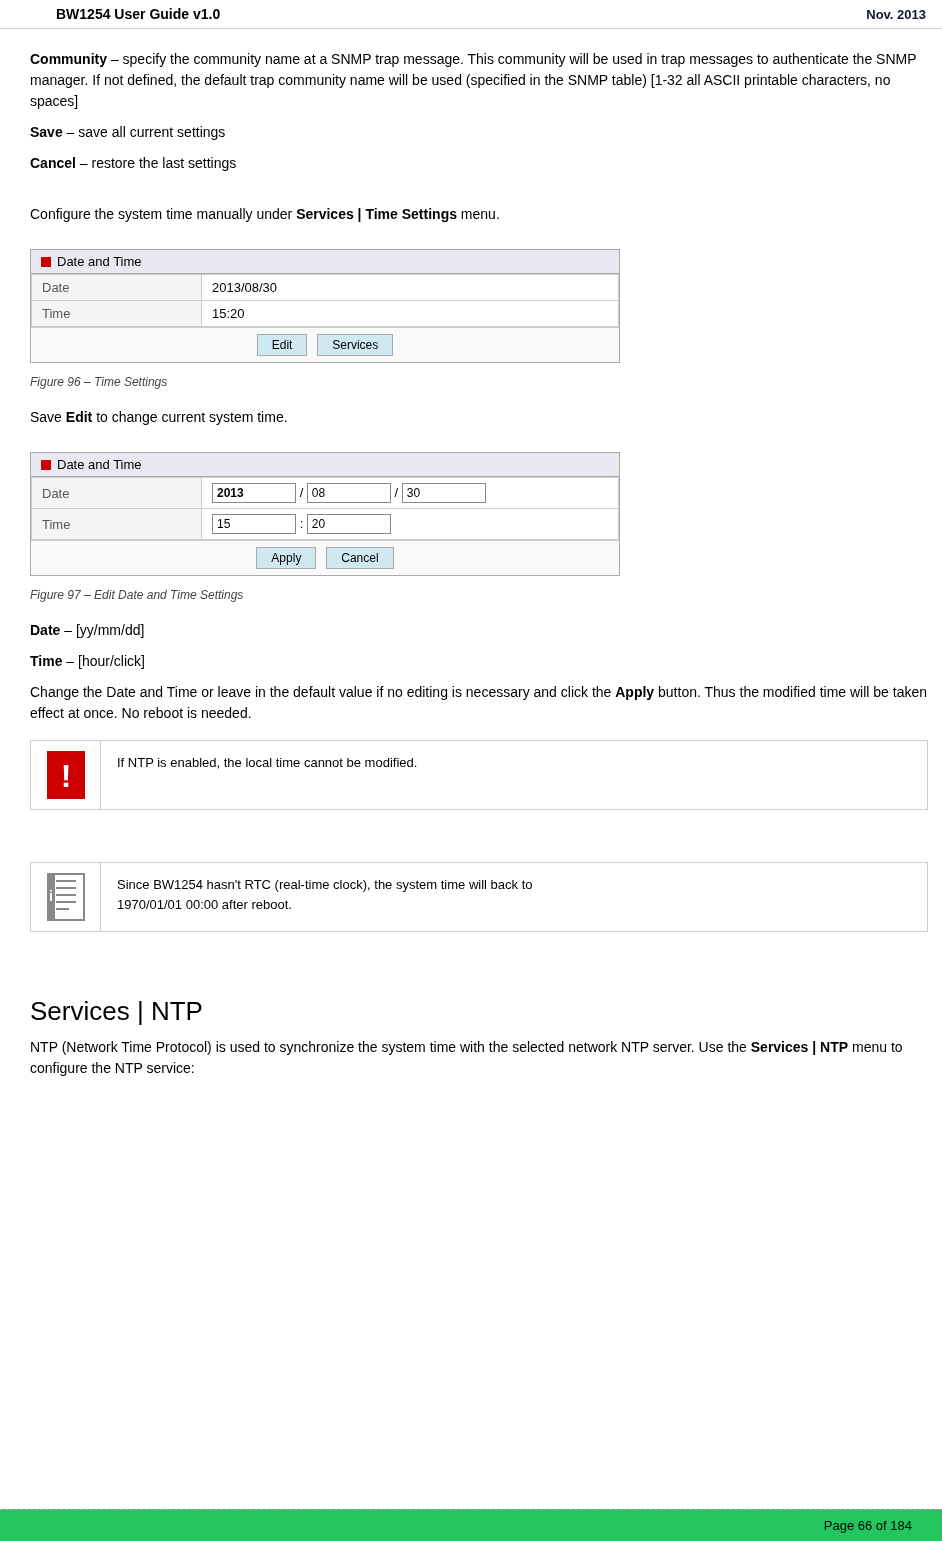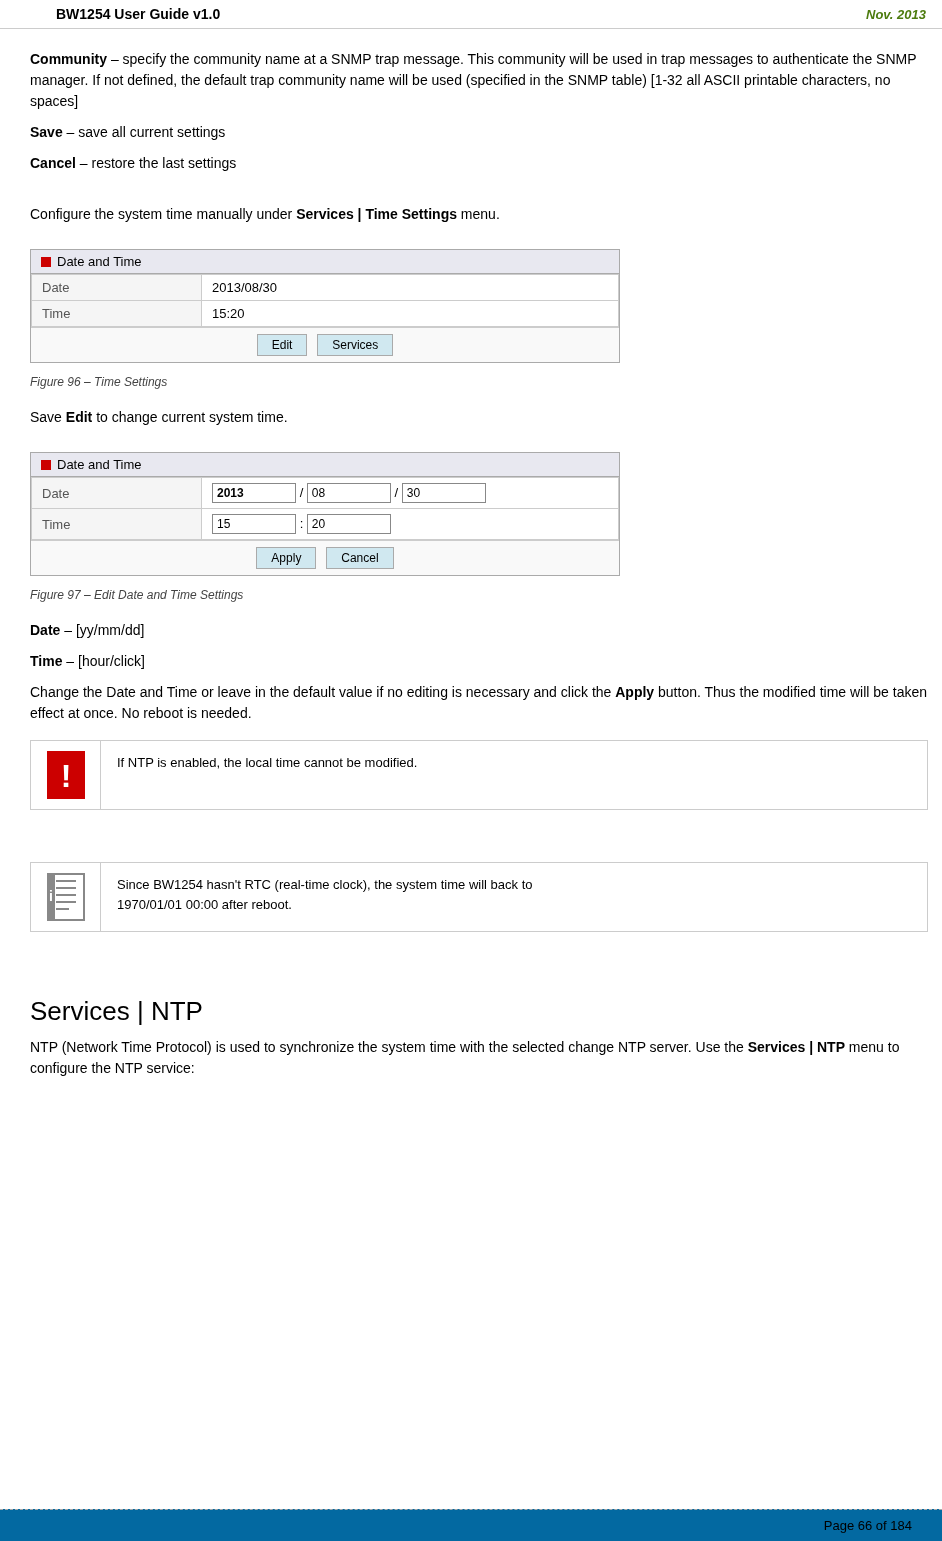--- a/index.html
+++ b/index.html
@@ -22,22 +22,21 @@
     }
     .header-title {
       font-size: 14px;
       font-weight: bold;
       color: #000;
       margin-left: 40px;
     }
     .header-date {
       font-size: 13px;
       font-weight: bold;
-      color: #4d7c0f;
-      font-style: italic;
+      color: #0f172a;
     }
     .content {
       padding: 20px 14px 80px 30px;
     }
     .section-heading {
       font-size: 26px;
       font-weight: normal;
       margin: 28px 0 10px 0;
       color: #000;
     }
@@ -139,21 +138,21 @@
     .footer-bar {
       position: absolute;
       bottom: 0;
       left: 0;
       right: 0;
       border-top: 1px dashed #aaa;
       padding: 8px 30px;
       display: flex;
       justify-content: flex-end;
       align-items: center;
-      background: #0369a1;
+      background: #22c55e;
     }
     .footer-page {
       font-size: 13px;
       color: #000;
     }
     .separator {
       height: 20px;
     }
   </style>
 </head>
@@ -303,20 +302,20 @@
       <span>1970/01/01 00:00 after reboot.</span>
     </div>
   </div>
 
   <div class="separator"></div>
 
   
   <h2 class="section-heading">Services | NTP</h2>
 
   <p>
-    <span>NTP (Network Time Protocol) is used to synchronize the system time with the selected change NTP server. Use the </span><strong>Services | NTP</strong><span> menu to configure the NTP service:</span>
+    <span>NTP (Network Time Protocol) is used to synchronize the system time with the selected network NTP server. Use the </span><strong>Services | NTP</strong><span> menu to configure the NTP service:</span>
   </p>
 
 </div>
 
 <div class="footer-bar">
   <span class="footer-page">Page 66 of 184</span>
 </div>
 
 </body></html>

